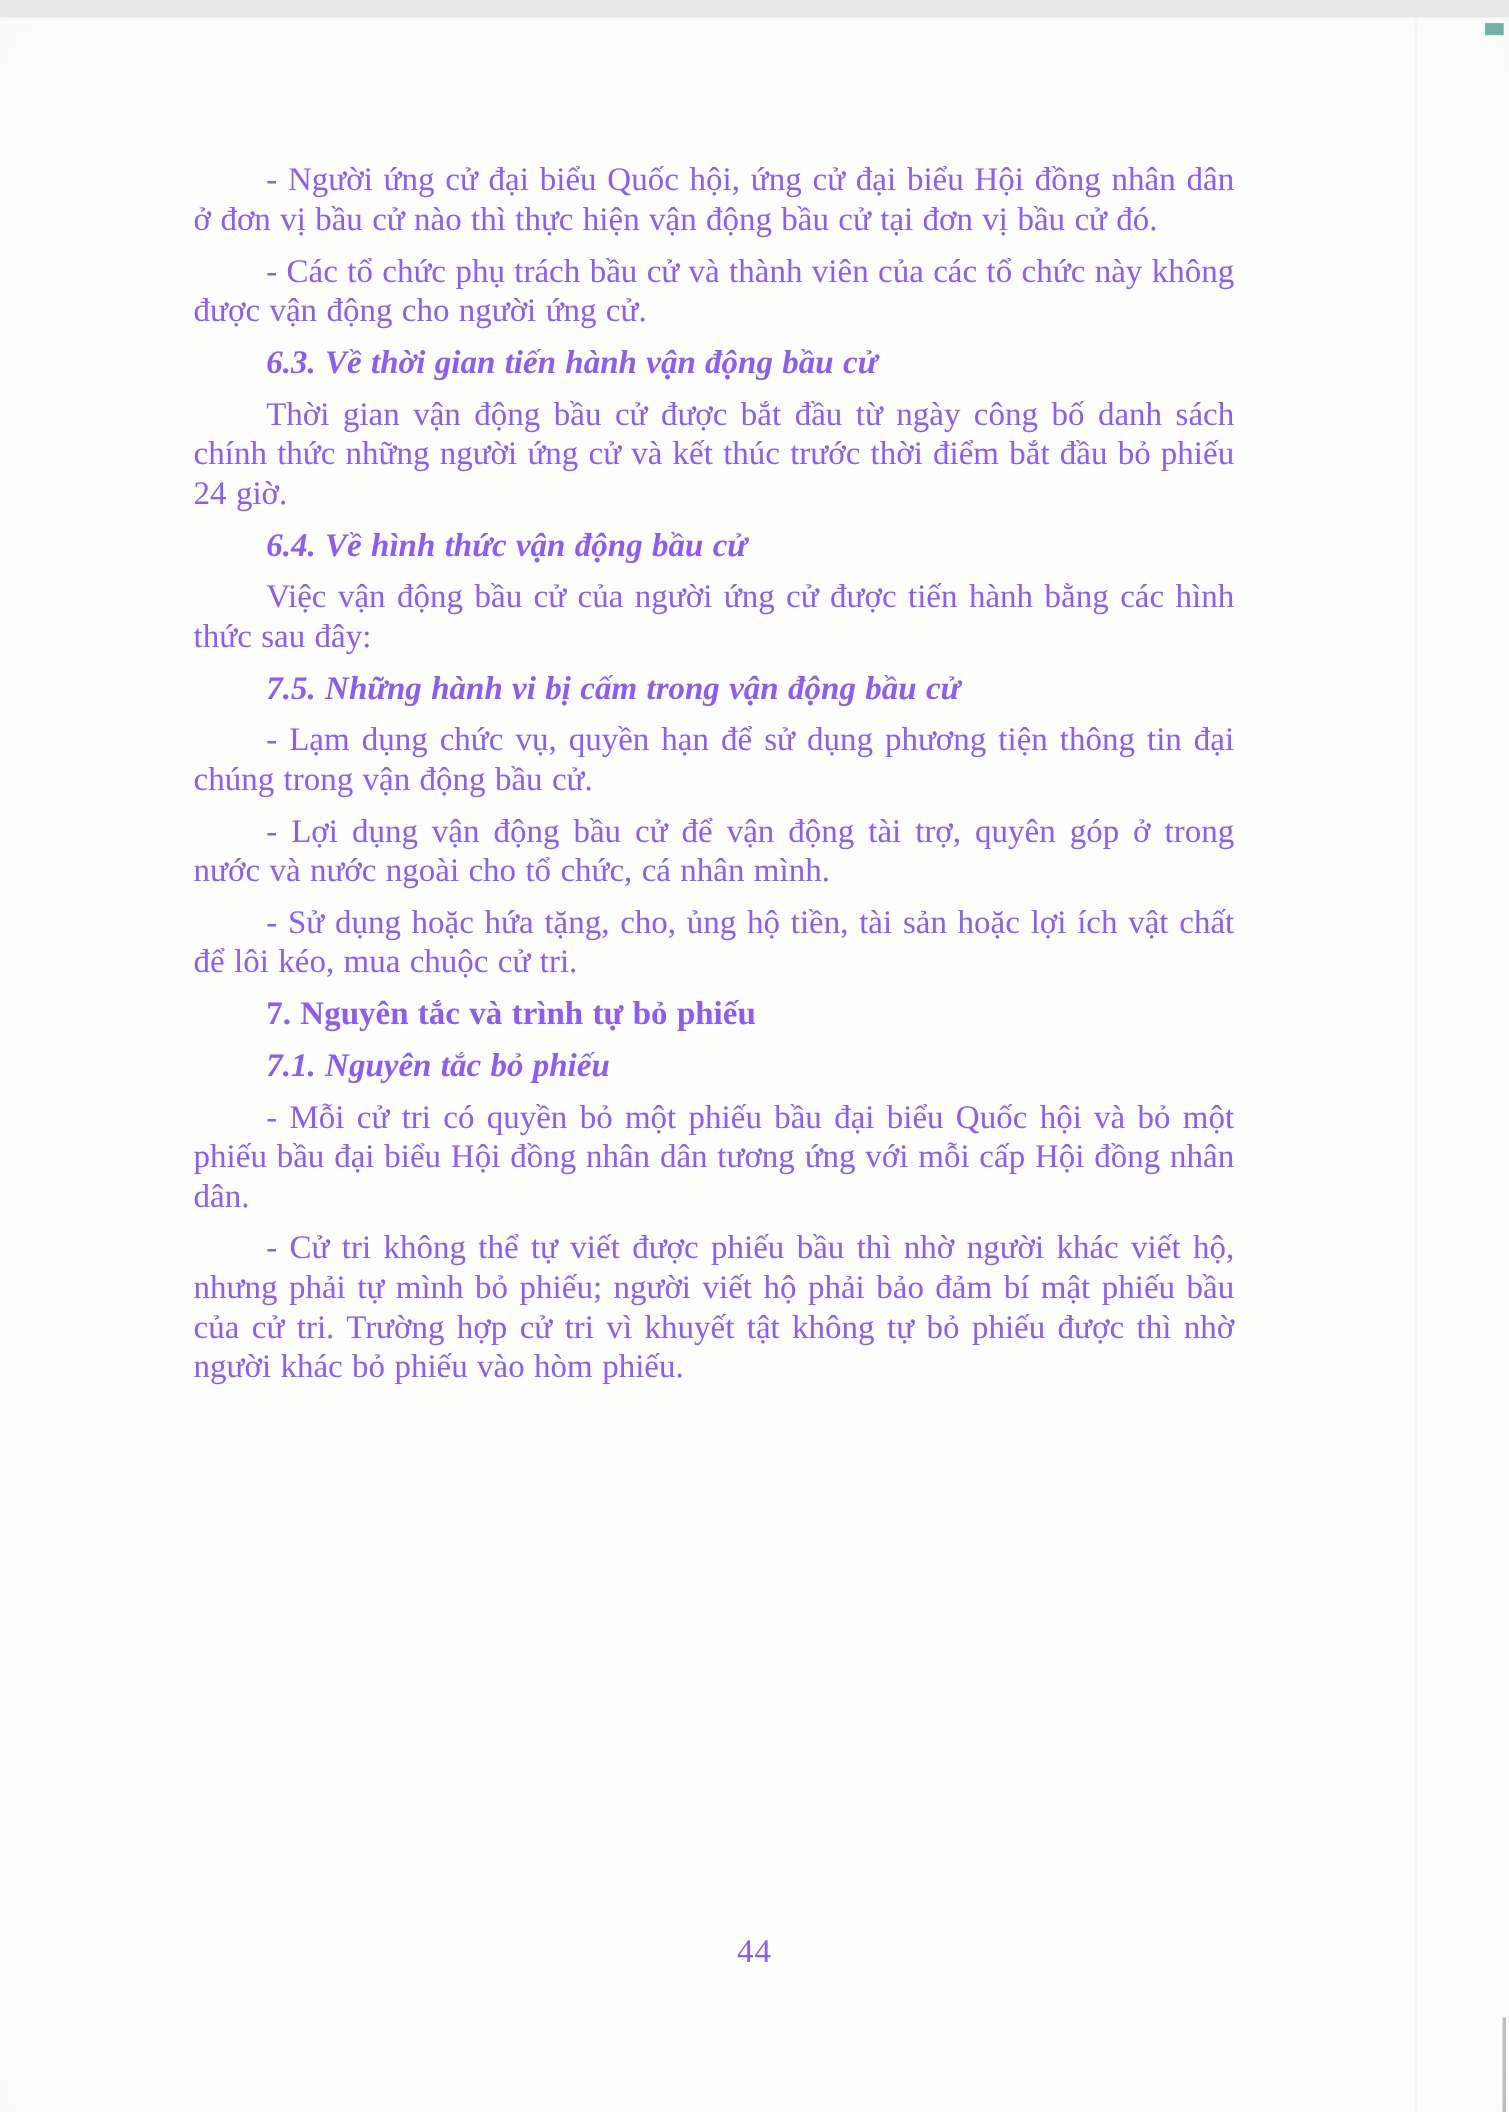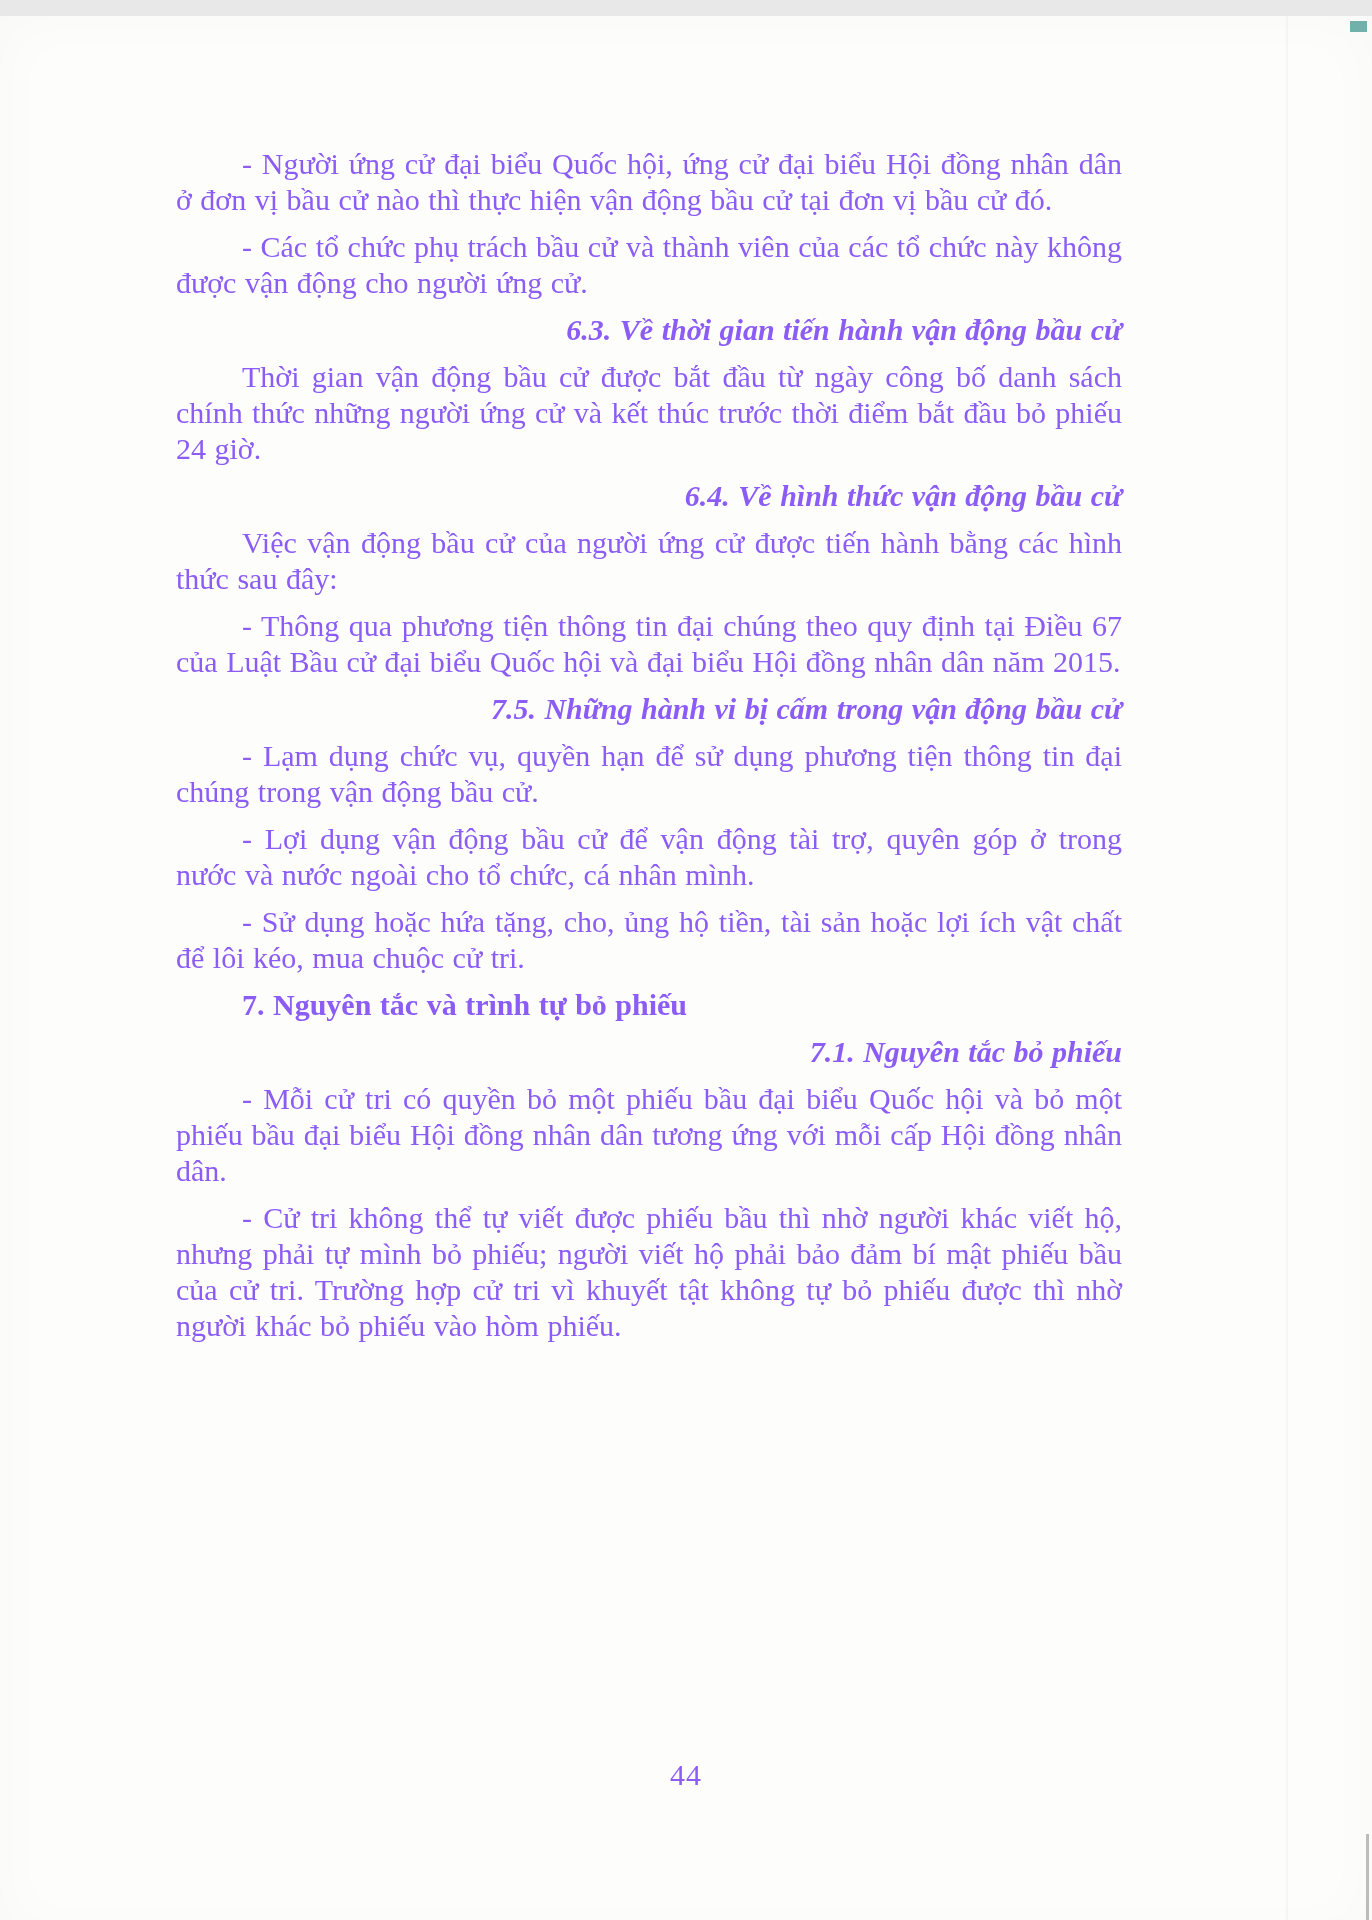--- a/index.html
+++ b/index.html
@@ -28,21 +28,21 @@
     font-size: 30px;
     line-height: 36px;
     margin: 0 0 11px 0;
     text-align: justify;
     text-indent: 66px;
     word-spacing: 1px;
   }
   .content p.heading-italic {
     font-weight: bold;
     font-style: italic;
-    text-align: right;
+    text-align: left;
     margin-top: 7px;
   }
   .content p.heading-bold {
     font-weight: bold;
     text-align: left;
     margin-top: 7px;
   }
   .page-footer {
     position: absolute;
     top: 1742px;
@@ -95,21 +95,20 @@
 <body>
 
 <div class="page">
   <div class="content" id="doc-content">
       <p>- Người ứng cử đại biểu Quốc hội, ứng cử đại biểu Hội đồng nhân dân ở đơn vị bầu cử nào thì thực hiện vận động bầu cử tại đơn vị bầu cử đó.</p>
       <p>- Các tổ chức phụ trách bầu cử và thành viên của các tổ chức này không được vận động cho người ứng cử.</p>
       <p class="heading-italic">6.3. Về thời gian tiến hành vận động bầu cử</p>
       <p>Thời gian vận động bầu cử được bắt đầu từ ngày công bố danh sách chính thức những người ứng cử và kết thúc trước thời điểm bắt đầu bỏ phiếu 24 giờ.</p>
       <p class="heading-italic">6.4. Về hình thức vận động bầu cử</p>
       <p>Việc vận động bầu cử của người ứng cử được tiến hành bằng các hình thức sau đây:</p>
-      <p>- Thông qua phương tiện thông tin đại chúng theo quy định tại Điều 67 của Luật Bầu cử đại biểu Quốc hội và đại biểu Hội đồng nhân dân năm 2015.</p>
       <p class="heading-italic">7.5. Những hành vi bị cấm trong vận động bầu cử</p>
       <p>- Lạm dụng chức vụ, quyền hạn để sử dụng phương tiện thông tin đại chúng trong vận động bầu cử.</p>
       <p>- Lợi dụng vận động bầu cử để vận động tài trợ, quyên góp ở trong nước và nước ngoài cho tổ chức, cá nhân mình.</p>
       <p>- Sử dụng hoặc hứa tặng, cho, ủng hộ tiền, tài sản hoặc lợi ích vật chất để lôi kéo, mua chuộc cử tri.</p>
       <p class="heading-bold">7. Nguyên tắc và trình tự bỏ phiếu</p>
       <p class="heading-italic">7.1. Nguyên tắc bỏ phiếu</p>
       <p>- Mỗi cử tri có quyền bỏ một phiếu bầu đại biểu Quốc hội và bỏ một phiếu bầu đại biểu Hội đồng nhân dân tương ứng với mỗi cấp Hội đồng nhân dân.</p>
       <p>- Cử tri không thể tự viết được phiếu bầu thì nhờ người khác viết hộ, nhưng phải tự mình bỏ phiếu; người viết hộ phải bảo đảm bí mật phiếu bầu của cử tri. Trường hợp cử tri vì khuyết tật không tự bỏ phiếu được thì nhờ người khác bỏ phiếu vào hòm phiếu.</p>
     </div>
 

